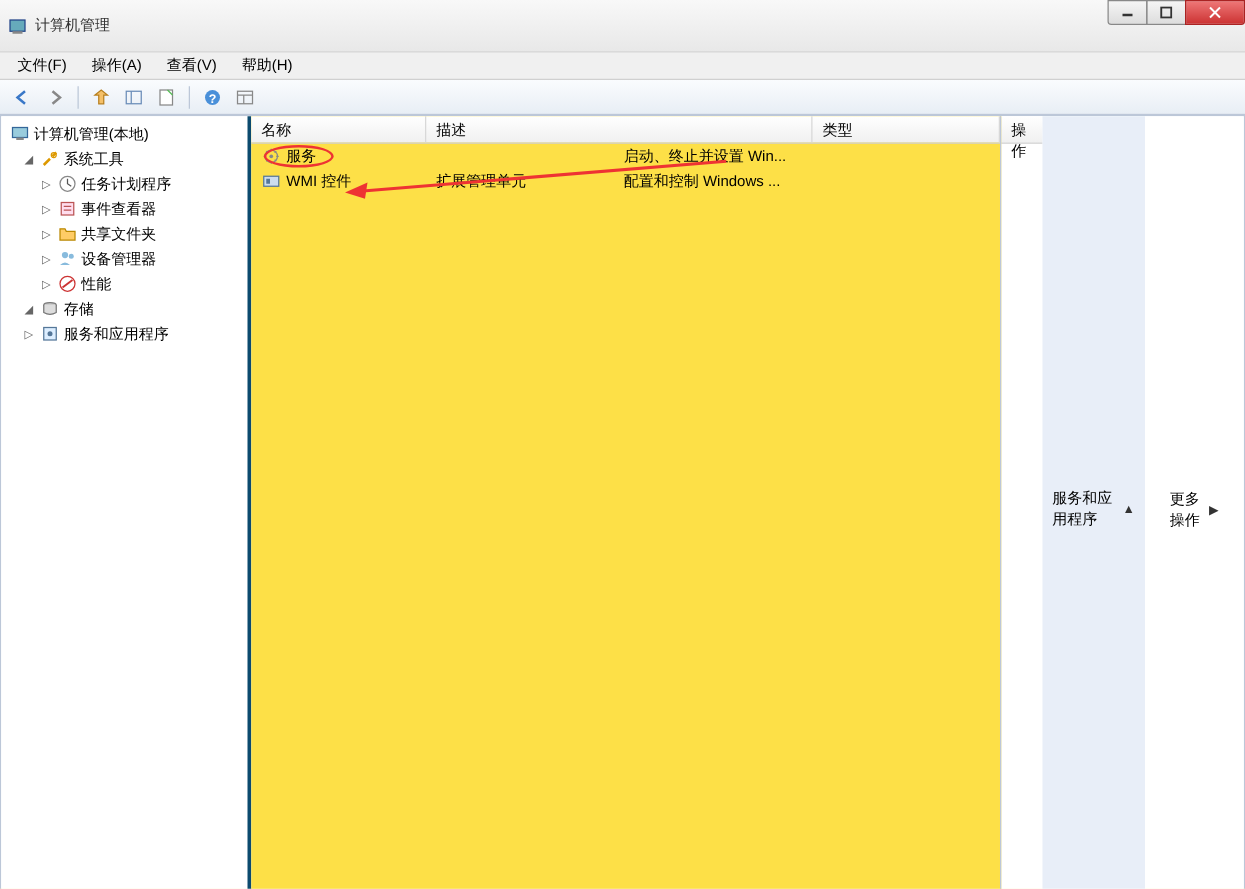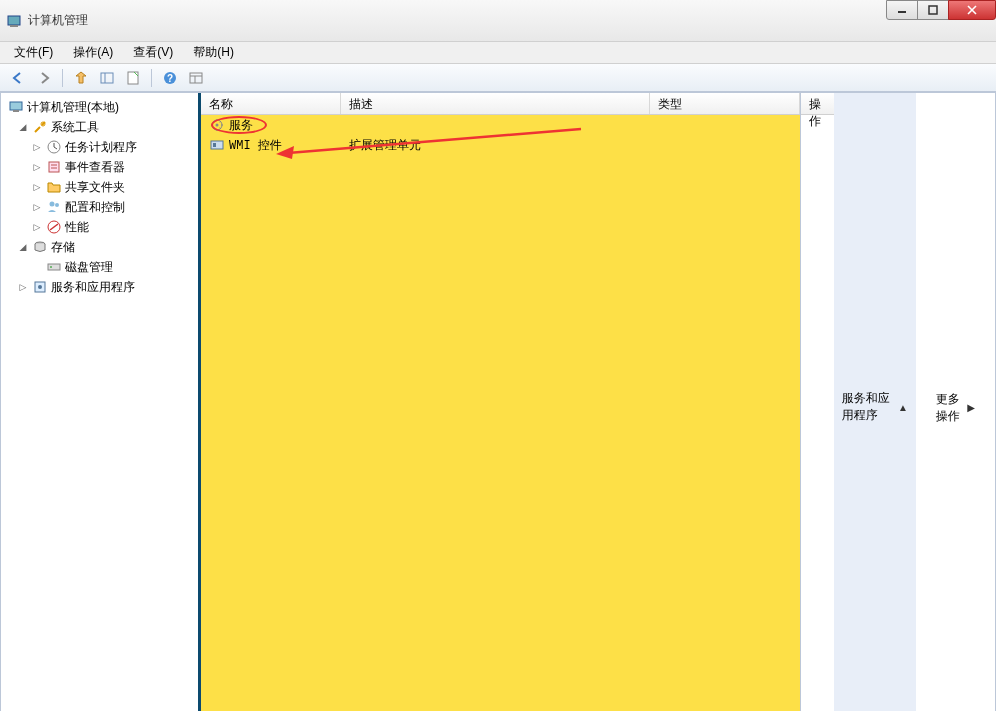--- a/index.html
+++ b/index.html
@@ -150,21 +150,21 @@
     .col-type { width: 150px; }
     .col-desc { flex: 1; }
     .list-body { flex: 1; position: relative; }
     .list-row {
       display: flex;
       height: 20px;
       align-items: center;
       cursor: default;
     }
     .list-cell { padding: 0 8px; overflow: hidden; white-space: nowrap; }
-    .cell-name { width: 140px; display: flex; align-items: flex-start; font-family: Liberation Mono, monospace; }
+    .cell-name { width: 140px; display: flex; align-items: flex-start; }
     .cell-type { width: 150px; }
     .cell-desc { flex: 1; }
     .row-icon {
       width: 16px; height: 16px;
       margin-right: 4px;
       display: inline-flex;
       align-items: center;
       justify-content: center;
     }
     
@@ -350,51 +350,41 @@
     </div>
     <div class="tree-node indent-2">
       <span class="tree-arrow">▷</span>
       <span class="tree-icon">
         <svg width="16" height="16">
             <circle cx="6" cy="5" r="2.5" fill="#8bd"></circle>
             <circle cx="11" cy="6" r="2" fill="#8bd"></circle>
             <path d="M2 13 Q6 9 10 13" fill="#8bd"></path>
           </svg>
       </span>
-      <span>配置和控制</span>
+      <span>设备管理器</span>
     </div>
     <div class="tree-node indent-2">
       <span class="tree-arrow">▷</span>
       <span class="tree-icon">
         <svg width="16" height="16">
             <circle cx="8" cy="8" r="6" fill="#fff" stroke="#c33"></circle>
             <path d="M4 11 L12 5" stroke="#c33" stroke-width="1.5"></path>
           </svg>
       </span>
       <span>性能</span>
     </div>
     <div class="tree-node indent-1">
       <span class="tree-arrow">◢</span>
       <span class="tree-icon">
         <svg width="16" height="16">
             <ellipse cx="8" cy="5" rx="5" ry="2" fill="#ccc" stroke="#777"></ellipse>
             <path d="M3 5 L3 11 Q8 14 13 11 L13 5" fill="#ddd" stroke="#777"></path>
           </svg>
       </span>
       <span>存储</span>
-    </div>
-    <div class="tree-node indent-2">
-      <span class="tree-arrow"></span>
-      <span class="tree-icon">
-        <svg width="16" height="16">
-            <rect x="2" y="5" width="12" height="6" fill="#ddd" stroke="#888"></rect>
-            <circle cx="5" cy="8" r="1" fill="#5a5"></circle>
-          </svg>
-      </span>
-      <span>磁盘管理</span>
     </div>
     <div class="tree-node indent-1">
       <span class="tree-arrow">▷</span>
       <span class="tree-icon">
         <svg width="16" height="16">
             <rect x="3" y="3" width="10" height="10" fill="#def" stroke="#579"></rect>
             <circle cx="8" cy="8" r="2" fill="#579"></circle>
           </svg>
       </span>
       <span>服务和应用程序</span>
@@ -413,32 +403,34 @@
           <span class="row-icon">
             <svg width="16" height="16">
                 <circle cx="8" cy="8" r="5" fill="none" stroke="#888"></circle>
                 <circle cx="8" cy="8" r="1.5" fill="#888"></circle>
                 <path d="M8 2 L8 4 M8 12 L8 14 M2 8 L4 8 M12 8 L14 8 M4 4 L5.3 5.3 M10.7 10.7 L12 12 M4 12 L5.3 10.7 M10.7 5.3 L12 4" stroke="#888"></path>
               </svg>
           </span>
           <span>服务</span>
         </div>
         <div class="list-cell cell-type"></div>
+        <div class="list-cell cell-desc">启动、终止并设置 Win...</div>
       </div>
       <div class="list-row">
         <div class="list-cell cell-name">
           <span class="row-icon">
             <svg width="16" height="16">
                 <rect x="2" y="4" width="12" height="8" fill="#cde" stroke="#579"></rect>
                 <rect x="4" y="6" width="3" height="4" fill="#579"></rect>
               </svg>
           </span>
           <span>WMI 控件</span>
         </div>
         <div class="list-cell cell-type">扩展管理单元</div>
+        <div class="list-cell cell-desc">配置和控制 Windows ...</div>
       </div>
 
       <div class="red-circle"></div>
       <svg class="red-arrow" viewBox="0 0 310 90">
         <line x1="305" y1="2" x2="12" y2="26" stroke="#e33" stroke-width="2.5"></line>
         <polygon points="0,27 18,19 16,32" fill="#e33"></polygon>
       </svg>
     </div>
   </div>
 

